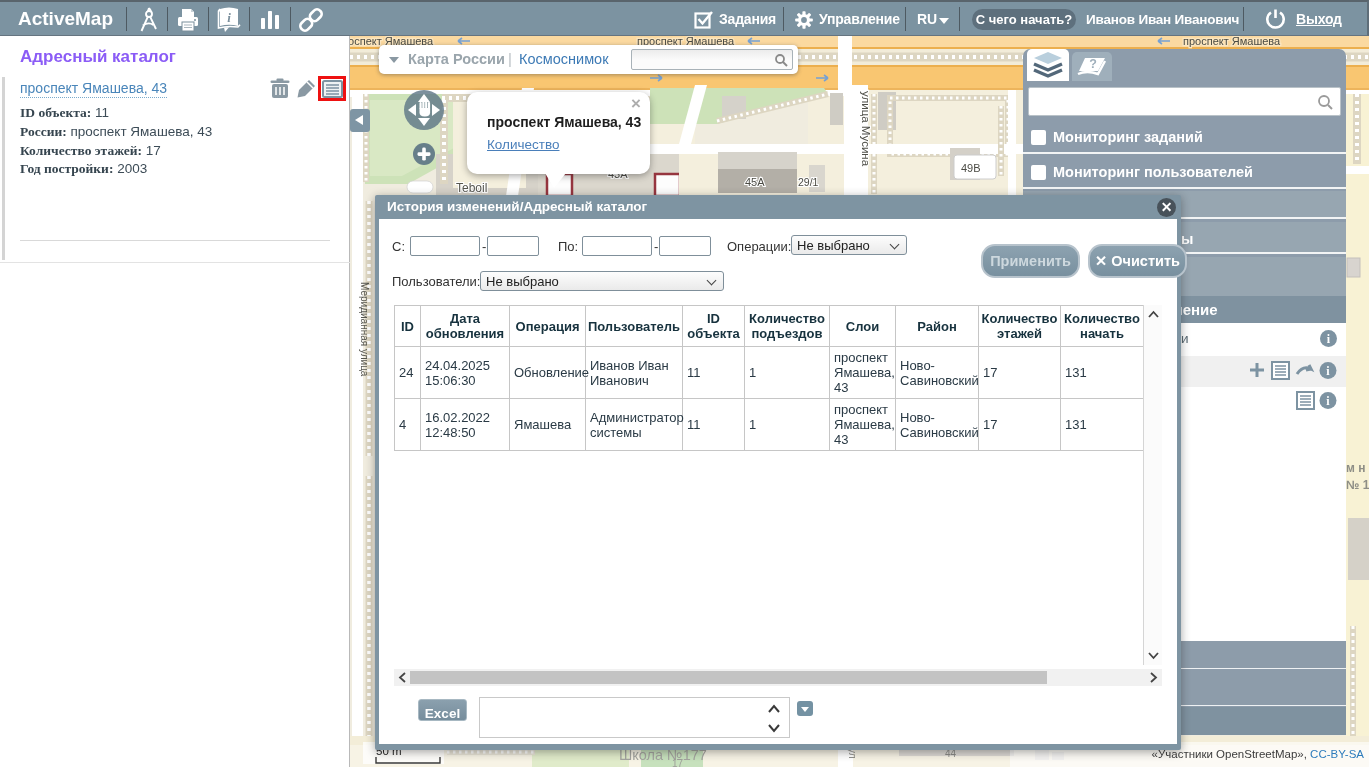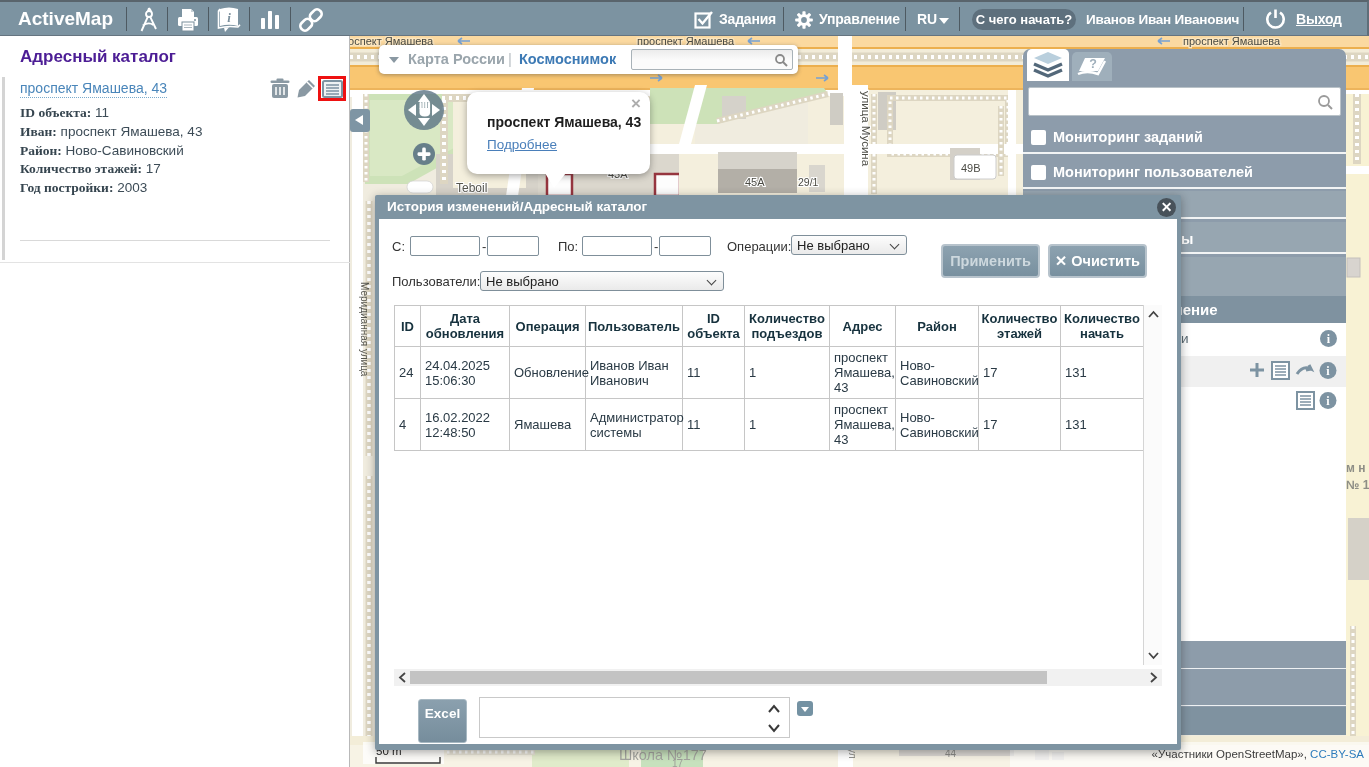--- a/index.html
+++ b/index.html
@@ -7,36 +7,36 @@
 .abs { position:absolute; }
 
 #topbar { position:absolute; left:0; top:0; width:1369px; height:36px; background:#7c93a1; border-right:2px solid #5f6e79; border-top:2px solid #59646c; border-bottom:1px solid #657480; z-index:50; }
 #topbar .logo { position:absolute; left:18px; top:6px; font-size:19px; font-weight:bold; color:#fff; letter-spacing:0px; }
 .tsep { position:absolute; top:5px; width:1px; height:24px; background:#4e5a62; }
 #topbar .titem { position:absolute; top:0; height:34px; display:flex; align-items:center; color:#fff; font-weight:bold; font-size:14px; letter-spacing:-0.2px; }
 #pill { position:absolute; left:972px; top:7px; width:104px; height:21px; background:#5e707d; border-radius:11px; color:#fff; font-size:13px; font-weight:bold; text-align:center; line-height:21px; }
 #vyhod { text-decoration:underline; }
 
 #leftpanel { position:absolute; left:0; top:36px; width:350px; height:731px; background:#fff; z-index:40; border-right:1px solid #b9b9b9; }
-#leftpanel h1 { font-size:17px; font-weight:bold; color:#4c1d95; position:absolute; left:20px; top:11px; }
+#leftpanel h1 { font-size:17px; font-weight:bold; color:#8b5cf6; position:absolute; left:20px; top:11px; }
 #objlink { position:absolute; left:20px; top:44px; font-size:14px; color:#4a86ba; border-bottom:1px dotted #7aaacc; padding-bottom:1px; }
 #attrs { position:absolute; left:20px; top:68px; width:320px; font-size:13.5px; color:#3d4c57; line-height:18.8px; }
 #attrs b { color:#36454f;font-family:Liberation Serif, serif; }
 #lp-hr1 { position:absolute; left:20px; top:204px; width:310px; height:1px; background:#d9d9d9; }
 #lp-hr2 { position:absolute; left:0px; top:226px; width:350px; height:1px; background:#e3e3e3; }
 #lp-scroll { position:absolute; left:2px; top:41px; width:3px; height:183px; background:#d4d4d4; }
 #redbox { position:absolute; left:318px; top:40px; width:28px; height:25px; border:3px solid #ee1111; background:#fff; display:flex; align-items:center; justify-content:center; }
 
 #map { position:absolute; left:350px; top:36px; width:1019px; height:731px; z-index:1; }
 
 #layerbar { position:absolute; left:379px; top:45px; width:419px; height:29px; background:#fff; border-radius:5px; box-shadow:0 1px 4px rgba(60,60,60,.45); z-index:10; }
 #layerbar .tri { position:absolute; left:10px; top:12px; width:0; height:0; border-left:5px solid transparent; border-right:5px solid transparent; border-top:6px solid #8a98a2; }
 #layerbar .l1 { position:absolute; left:29px; top:6px; font-size:14.5px; font-weight:bold; color:#9aa5ac; }
 #layerbar .lsep { position:absolute; left:129px; top:5px; font-size:15px; color:#b9bfc4; }
-#layerbar .l2 { position:absolute; left:140px; top:6px; font-size:14.5px; font-weight:bold; color:#3d7ab5; }
+#layerbar .l2 { position:absolute; left:140px; top:6px; font-size:14.5px; font-weight:normal; color:#3d7ab5; }
 #lbsearch { position:absolute; left:252px; top:4px; width:162px; height:21px; border:1px solid #a8b2b8; border-radius:2px; background:linear-gradient(#ececec,#fbfbfb 55%); }
 
 #popup { position:absolute; left:467px; top:92px; width:183px; height:82px; background:#fff; border-radius:10px; box-shadow:0 2px 7px rgba(40,40,40,.4); z-index:12; }
 #popup .x { position:absolute; right:9px; top:2px; font-size:17px; color:#adadad; font-weight:bold; }
 #popup .t { position:absolute; left:20px; top:22px; font-size:14px; font-weight:bold; color:#1e1e1e; }
 #popup .l { position:absolute; left:20px; top:45px; font-size:13.5px; color:#4a7fba; text-decoration:underline; }
 #ptail { position:absolute; left:545px; top:173px; width:0; height:0; border-left:9px solid transparent; border-right:12px solid transparent; border-top:15px solid #fff; z-index:12; }
 
 #collapse { position:absolute; left:350px; top:109px; width:20px; height:23px; background:#7e95a4; border-radius:3px; z-index:11; }
 #collapse i { position:absolute; left:5px; top:6px; width:0; height:0; border-top:5.5px solid transparent; border-bottom:5.5px solid transparent; border-right:8px solid #fff; }
@@ -54,29 +54,29 @@
 .band { position:absolute; left:0; width:323px; }
 
 #modal { position:absolute; left:375px; top:195px; width:806px; height:555px; background:#7e94a2; border-radius:2px; box-shadow:0 2px 10px rgba(30,30,30,.4); z-index:30; }
 #mhead { position:absolute; left:12px; top:4px; font-size:13.5px; font-weight:bold; color:#fff; }
 #mclose { position:absolute; right:5px; top:3px; width:19px; height:19px; border-radius:50%; background:#48525a; color:#fff; text-align:center; font-size:14px; font-weight:bold; line-height:19px; }
 #mbody { position:absolute; left:4px; top:24px; width:798px; height:525px; background:#fff; }
 #mbody .lbl { position:absolute; font-size:13px; color:#333; }
 .inp { position:absolute; height:20px; border:1px solid #7f8f9a; border-radius:2px; background:#fff; }
 .sel { position:absolute; height:20px; border:1px solid #7f8f9a; border-radius:3px; background:linear-gradient(#fdfdfd,#eaeaea); font-size:13px; color:#222; padding-left:5px; line-height:19px; }
 .sel .sa { position:absolute; right:8px; top:5px; width:7px; height:7px; border-right:1.8px solid #444; border-bottom:1.8px solid #444; transform:rotate(45deg); }
-.mbtn { position:absolute; top:25px; width:99px; height:34px; border:2px solid #b7c3cc; border-radius:4px; background:linear-gradient(#8da2b0,#78909f); color:#fff; font-weight:bold; font-size:14.5px; text-align:center; line-height:30px; }
+.mbtn { position:absolute; top:25px; width:99px; height:34px; border:2px solid #b7c3cc; border-radius:14px; background:linear-gradient(#8da2b0,#78909f); color:#fff; font-weight:bold; font-size:14.5px; text-align:center; line-height:30px;margin-left:40px; }
 
 #mtable { position:absolute; left:15px; top:86px; width:749px; table-layout:fixed; border-collapse:collapse; font-size:13px; color:#2a3a45; }
 #mtable th { border:1px solid #c6c6c6; font-weight:bold; color:#17323e; text-align:center; vertical-align:middle; height:41px; padding:0 1px; font-size:13px; line-height:15px; }
 #mtable td { border:1px solid #c6c6c6; vertical-align:middle; padding:2px 4px; height:52px; line-height:15px; }
 #vscroll { position:absolute; left:764px; top:86px; width:19px; height:360px; background:#fbfbfb; border-left:1px solid #d5d5d5; }
 #hscroll { position:absolute; left:15px; top:450px; width:768px; height:17px; background:#f1f1f1; }
 #hthumb { position:absolute; left:16px; top:2px; width:637px; height:13px; background:#c3c3c3; }
-#excel { position:absolute; left:39px; top:480px; width:49px; height:44px; background:linear-gradient(#8ba0ae,#768d9c); border:1px solid #a7b8c2; border-radius:3px; color:#fff; font-weight:bold; font-size:13.5px; text-align:center; line-height:27px; }
+#excel { position:absolute; left:39px; top:480px; width:49px; height:22px; background:linear-gradient(#8ba0ae,#768d9c); border:1px solid #a7b8c2; border-radius:3px; color:#fff; font-weight:bold; font-size:13.5px; text-align:center; line-height:27px; }
 #spinbox { position:absolute; left:100px; top:478px; width:311px; height:41px; background:#fff; border:1px solid #c9c9c9; }
 #ddbtn { position:absolute; left:418px; top:482px; width:16px; height:15px; background:#7492a3; border-radius:3px; }
 #ddbtn i { position:absolute; left:4px; top:6px; width:0; height:0; border-left:4px solid transparent; border-right:4px solid transparent; border-top:5px solid #fff; }
 
 svg text { user-select:none; }
 </style>
 </head>
 <body>
 
 <svg id="map" viewBox="0 0 1019 731" width="1019" height="731" xmlns="http://www.w3.org/2000/svg">
@@ -232,21 +232,21 @@
   <svg width="15" height="15" style="position:absolute;right:3px;top:3px" viewBox="0 0 15 15">
         <circle cx="6" cy="6" r="4" fill="none" stroke="#8a8a8a" stroke-width="1.8"></circle>
         <line x1="9" y1="9" x2="13" y2="13" stroke="#8a8a8a" stroke-width="2"></line>
       </svg>
  </div>
 </div>
 
 <div id="popup">
  <span class="x">×</span>
  <div class="t">проспект Ямашева, 43</div>
- <div class="l">Подробнее</div>
+ <div class="l">Количество</div>
 </div>
 <div id="ptail"></div>
 
 <div id="collapse">
     <i></i>
   </div>
 
 <div id="rpanel">
  <div id="rtab1">
       <svg width="30" height="26" style="position:absolute;left:6px;top:3px" viewBox="0 0 30 26">
@@ -348,21 +348,21 @@
           <col style="width:83px">
         </colgroup>
    <tbody>
           <tr>
             <th>ID</th>
             <th>Дата обновления</th>
             <th>Операция</th>
             <th>Пользователь</th>
             <th>ID объекта</th>
             <th>Количество подъездов</th>
-            <th>Адрес</th>
+            <th>Слои</th>
             <th>Район</th>
             <th>Количество этажей</th>
             <th>Количество начать</th>
           </tr>
    <tr>
             <td>24</td>
             <td>24.04.2025 15:06:30</td>
             <td>Обновление</td>
             <td>Иванов Иван Иванович</td>
             <td>11</td>
@@ -504,21 +504,20 @@
   <path d="M11,4 l6,6" stroke="#fff" stroke-width="1.4"></path>
  </svg>
  <div id="redbox">
   <svg width="21" height="18" viewBox="0 0 21 18">
    <rect x="1" y="1" width="19" height="16" rx="1.5" fill="#eef2f4" stroke="#7d93a2" stroke-width="2"></rect>
    <path d="M4,5 h13 M4,8 h13 M4,11 h13 M4,14 h13" stroke="#7d93a2" stroke-width="1.5"></path>
   </svg>
  </div>
  <div id="attrs">
   <div><b>ID объекта:</b> 11</div>
-  <div><b>Иван:</b> проспект Ямашева, 43</div>
-  <div><b>Район:</b> Ново-Савиновский</div>
+  <div><b>России:</b> проспект Ямашева, 43</div>
   <div><b>Количество этажей:</b> 17</div>
   <div><b>Год постройки:</b> 2003</div>
  </div>
  <div id="lp-hr1"></div>
  <div id="lp-hr2"></div>
  <div id="lp-scroll"></div>
 </div>
 
 </body></html>

